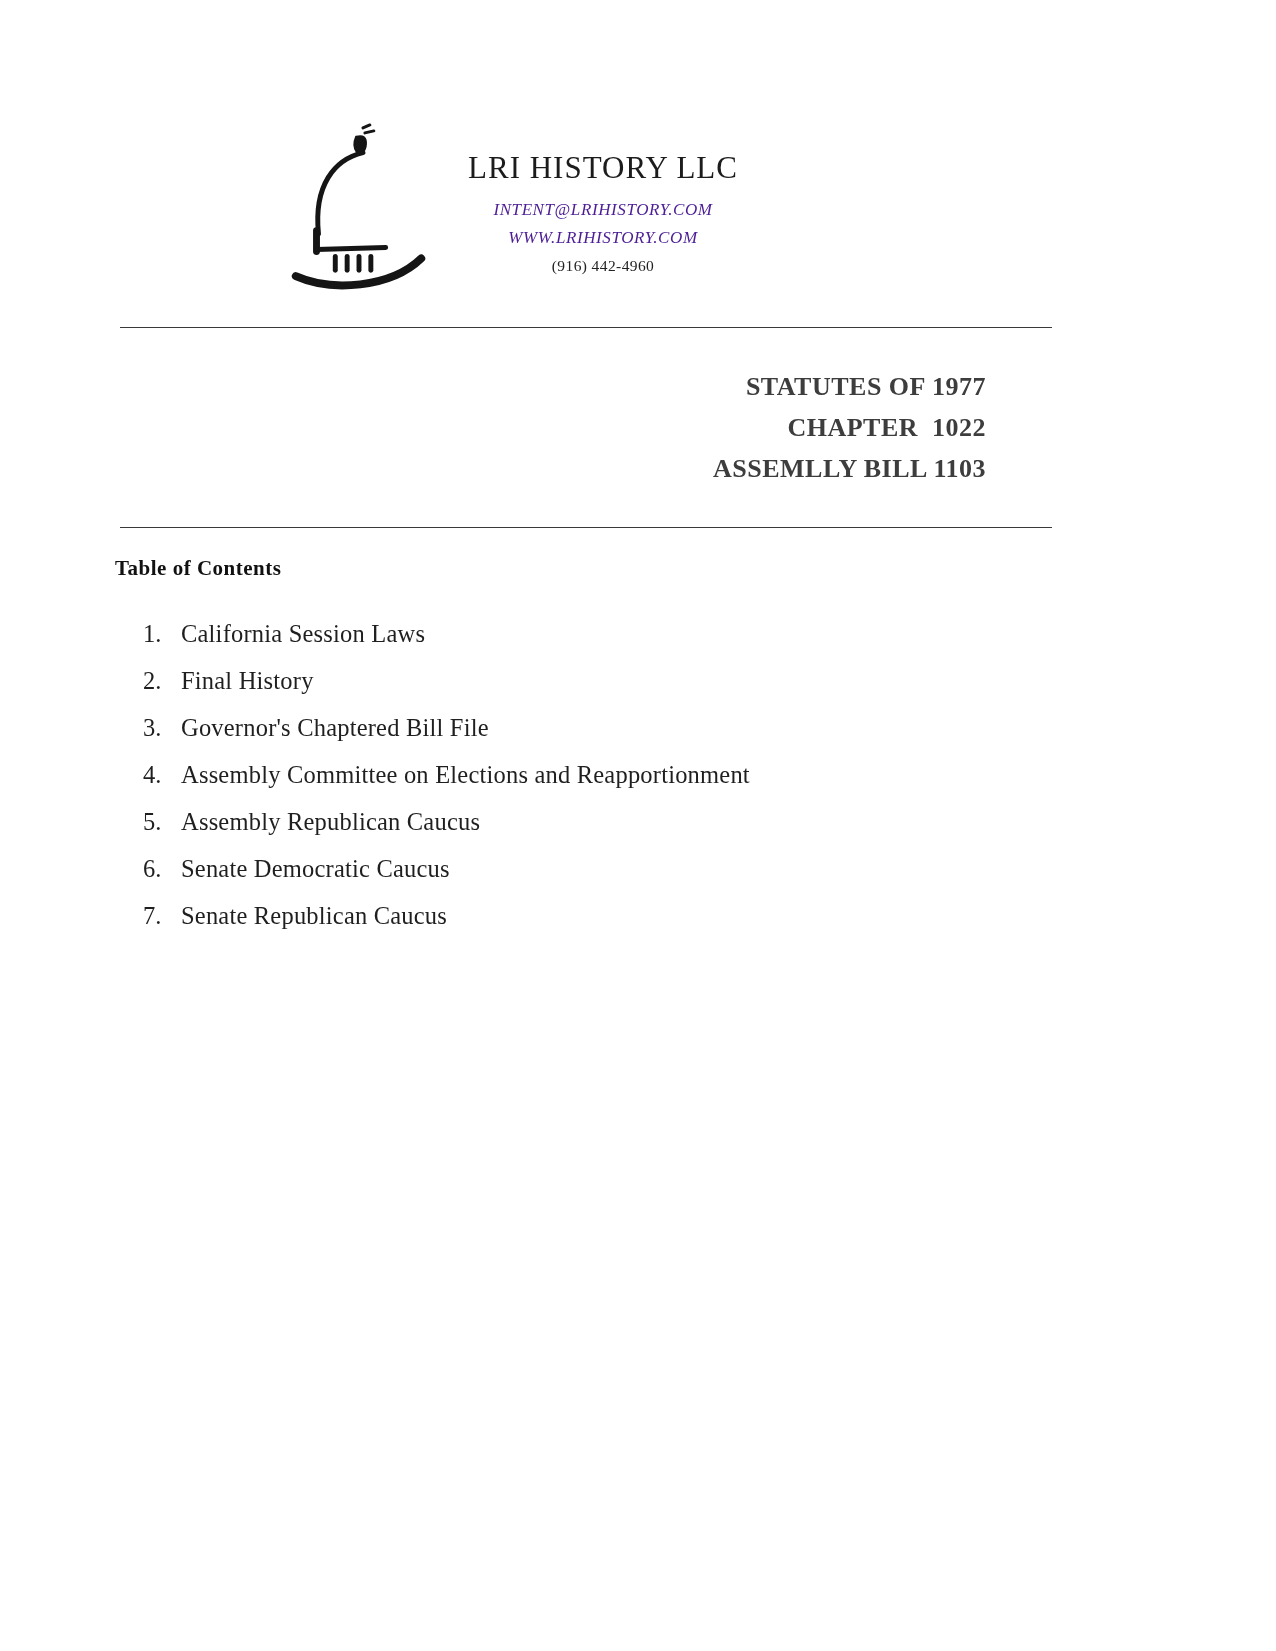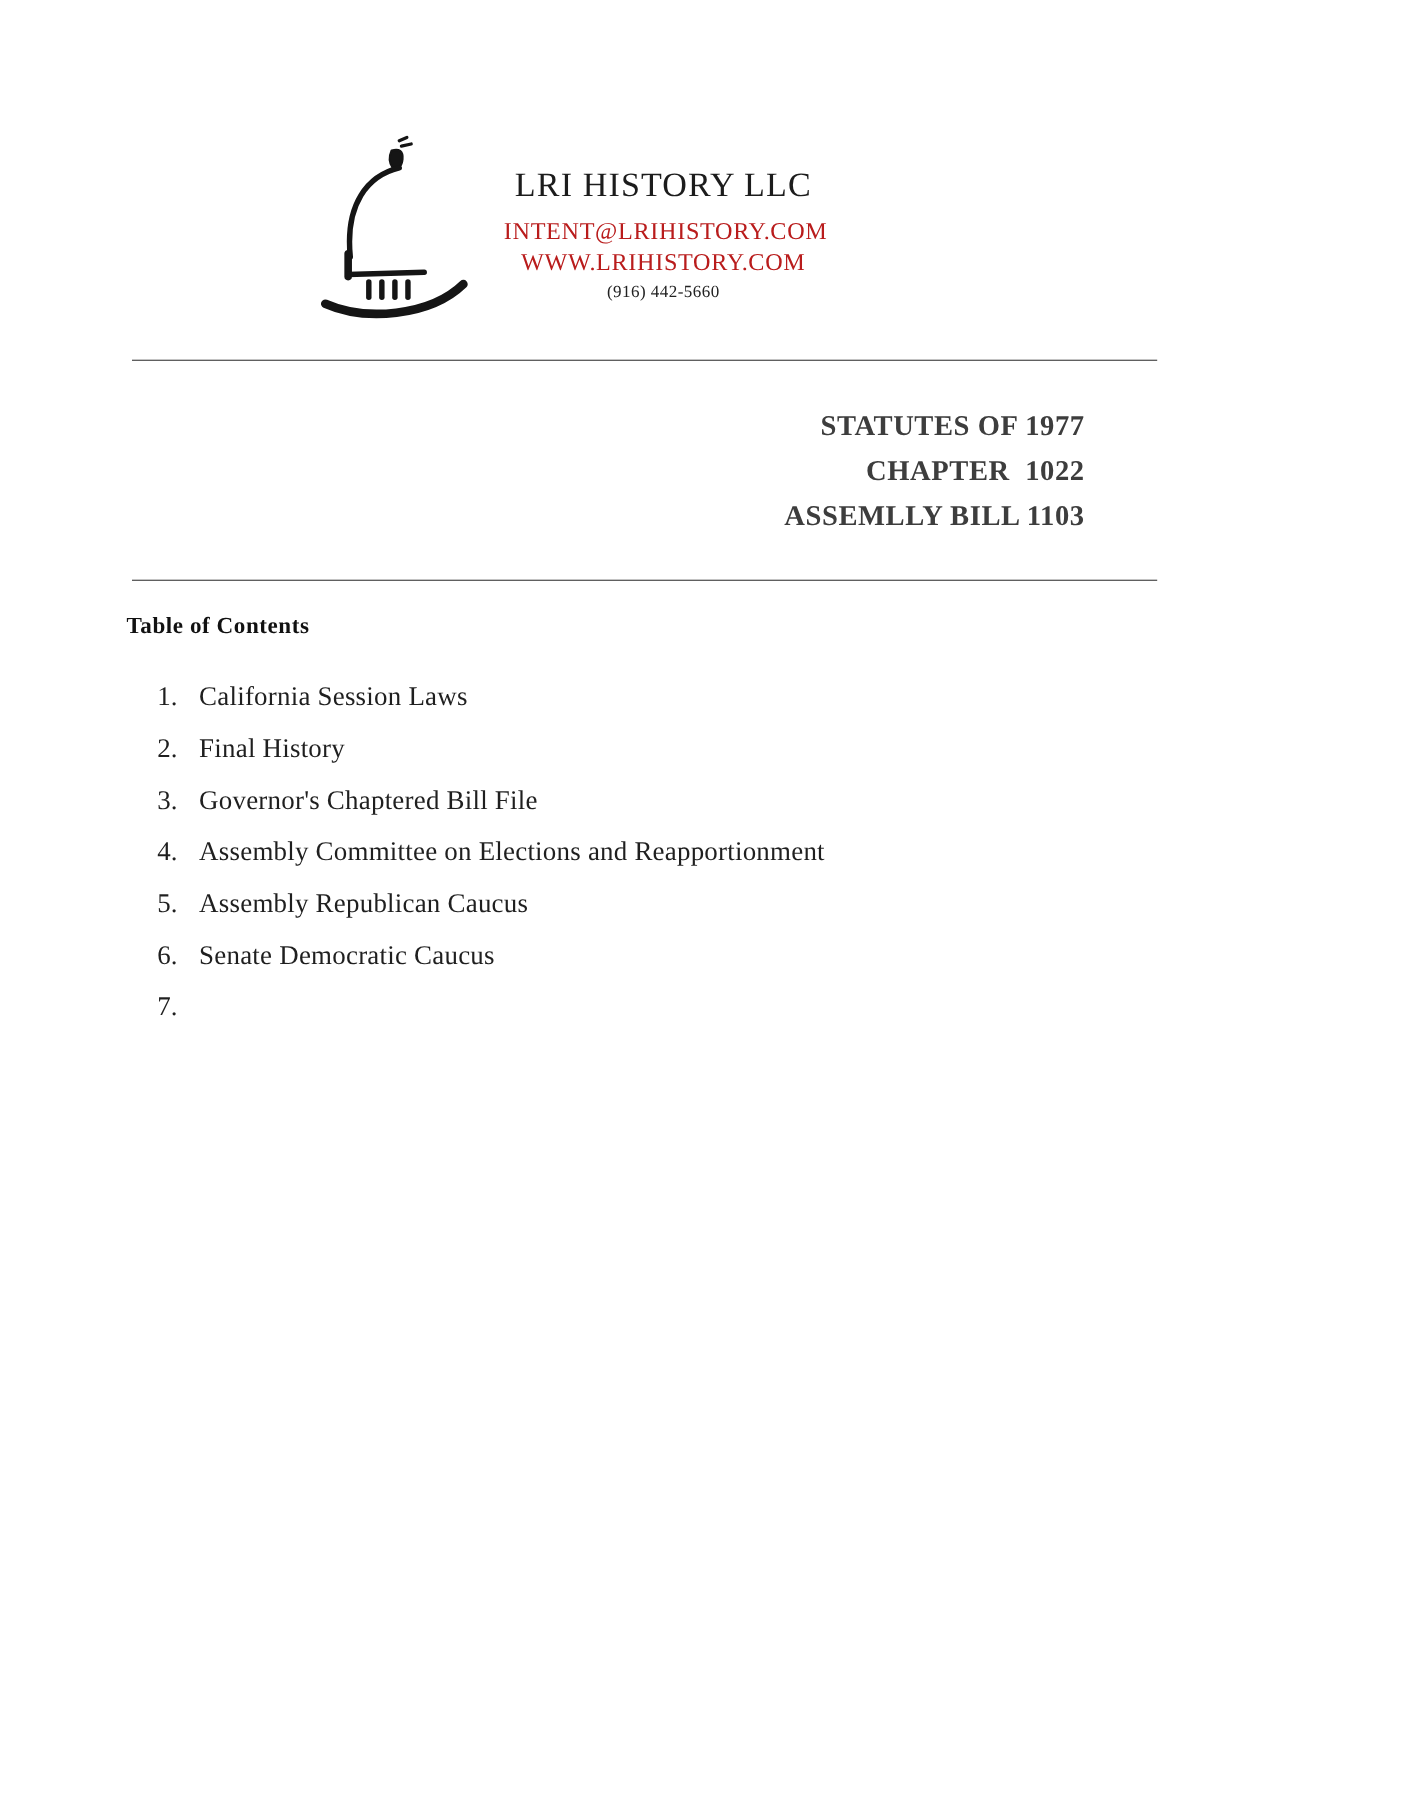--- a/index.html
+++ b/index.html
@@ -37,25 +37,26 @@
   }
   .company-name {
     font-size: 31px;
     letter-spacing: 1px;
     color: #1c1c1c;
     line-height: 36px;
     margin-bottom: 10px;
     white-space: pre;
   }
   .contact-line {
-    font-size: 22px;
+    font-size: 17px;
     letter-spacing: 0.6px;
-    color: #b91c1c;
+    color: #4c1d95;
     line-height: 28px;
     white-space: pre;
+    font-style: italic;
   }
   .contact-phone {
     font-size: 15.5px;
     letter-spacing: 0.4px;
     color: #222222;
     line-height: 28px;
     white-space: pre;
   }
 
   
@@ -141,21 +142,21 @@
       <path d="M 82 136 v 14" stroke-width="5"></path>
 
       <path d="M 6 156 C 42 172 102 168 133 138" stroke-width="8"></path>
     </svg>
   </div>
 
   <div class="header-block">
     <div class="company-name">LRI HISTORY LLC</div>
     <div class="contact-line">INTENT@LRIHISTORY.COM</div>
     <div class="contact-line">WWW.LRIHISTORY.COM</div>
-    <div class="contact-phone">(916) 442-5660</div>
+    <div class="contact-phone">(916) 442-4960</div>
   </div>
 
   <div class="rule rule-top"></div>
 
   <div class="statutes-block">
     <div class="statutes-line">STATUTES OF 1977</div>
     <div class="statutes-line">CHAPTER  1022</div>
     <div class="statutes-line">ASSEMLLY BILL 1103</div>
   </div>
 
@@ -183,16 +184,17 @@
     <div class="toc-item">
       <span class="toc-item-number">5.</span>
       <span class="toc-item-label">Assembly Republican Caucus</span>
     </div>
     <div class="toc-item">
       <span class="toc-item-number">6.</span>
       <span class="toc-item-label">Senate Democratic Caucus</span>
     </div>
     <div class="toc-item">
       <span class="toc-item-number">7.</span>
+      <span class="toc-item-label">Senate Republican Caucus</span>
     </div>
   </div>
 
 </div>
 
 </body></html>

